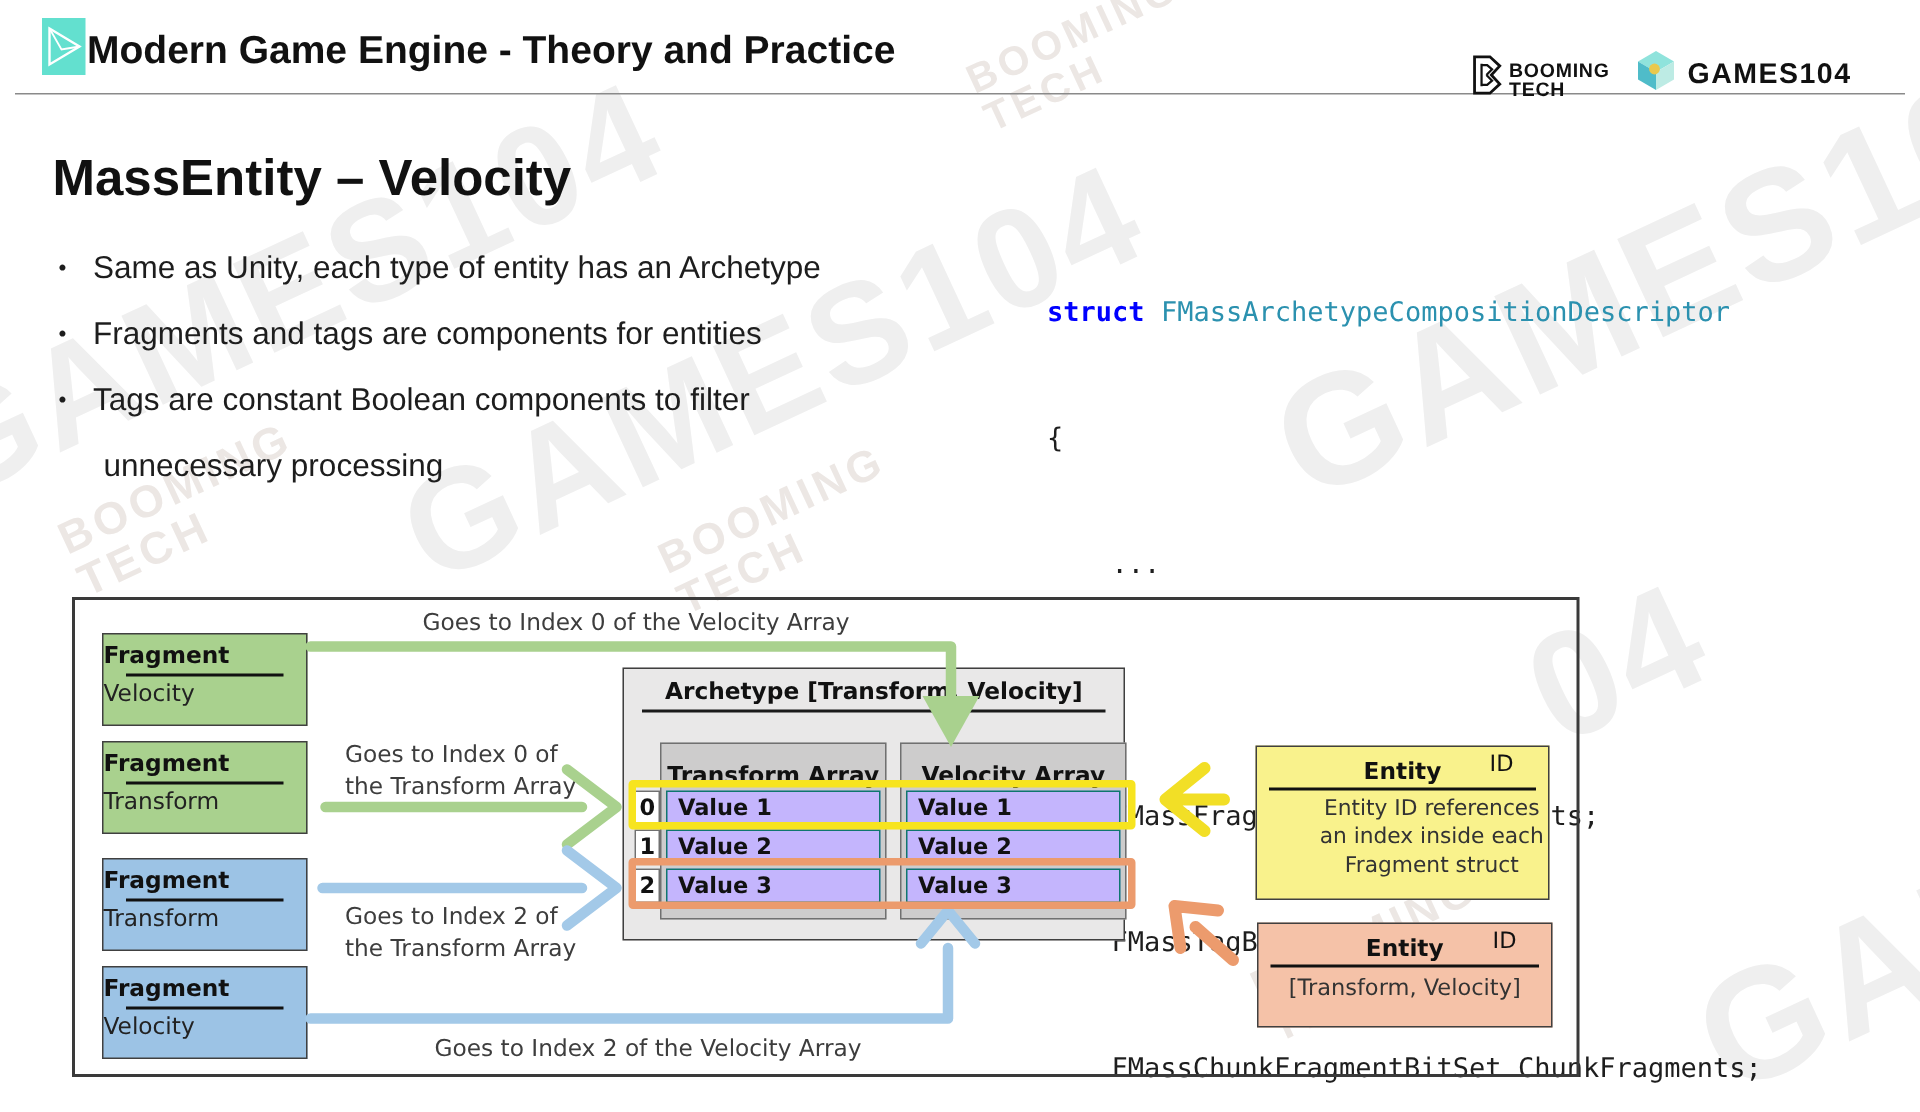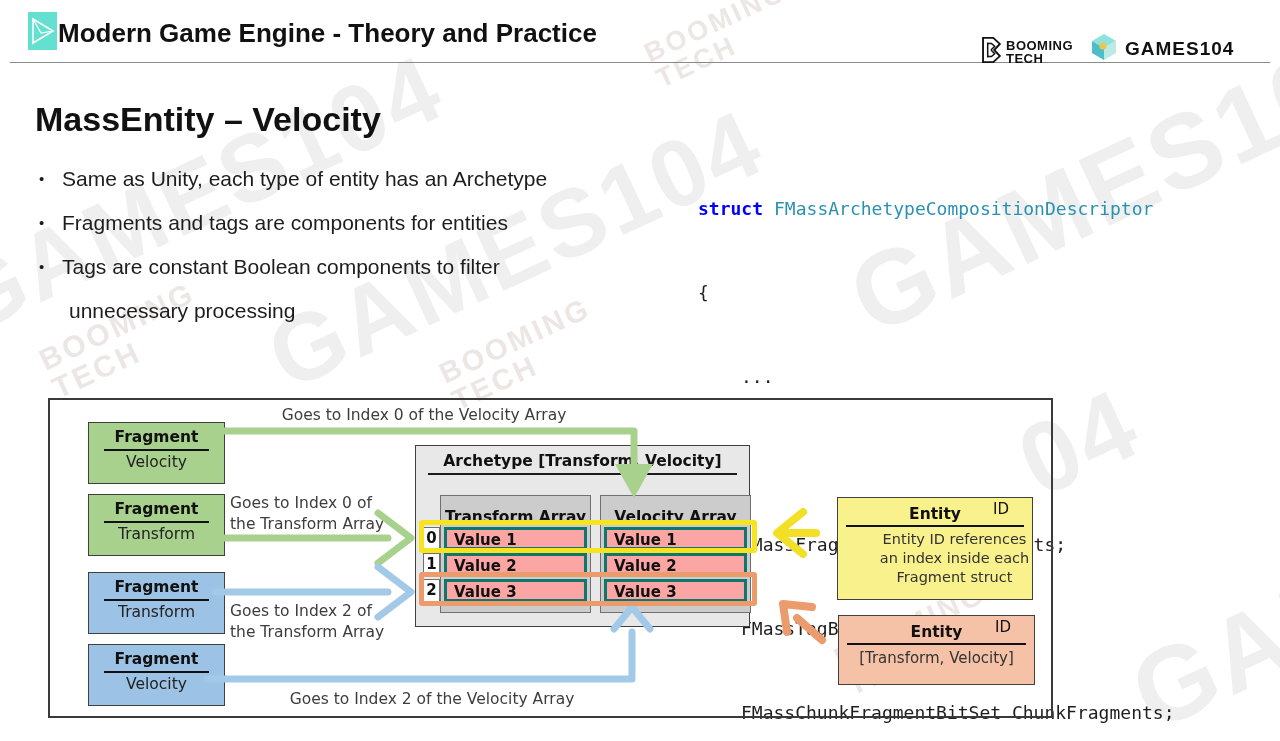--- a/index.html
+++ b/index.html
@@ -31,39 +31,39 @@
         font-size:18px;line-height:28px;color:#1e1e1e;z-index:1;white-space:pre;}
   .code .kw{color:#0000ff;font-weight:bold;margin-right:11px;}
   .code .tp{color:#2b91af;}
   .code .indent{padding-left:43px;}
   .code .blank{height:28px;}
   
   .diagram{position:absolute;left:48px;top:398px;width:1005px;height:320px;
            border:2px solid #3a3a3a;box-sizing:border-box;z-index:1;
            font-family:"DejaVu Sans",sans-serif;color:#3d3d3d;}
   .frag{position:absolute;left:18px;width:137px;height:62px;border:1.6px solid #404040;
-        box-sizing:border-box;text-align:center;margin-left:20px;}
+        box-sizing:border-box;}
   .frag.green{background:#a9d18e;}
   .frag.blue{background:#9cc3e5;}
   .frag .t{font-weight:bold;font-size:15.5px;color:#111;padding-top:5px;}
   .frag .ln{width:78%;margin:3px auto 2px auto;border-top:2px solid #111;}
   .frag .v{font-size:15.5px;color:#222;}
   .lbl{position:absolute;font-size:15.5px;color:#3d3d3d;line-height:21px;}
   .lbl.center{text-align:center;}
   
   .arch{position:absolute;left:365px;top:45px;width:335px;height:182px;background:#e9e8e8;
         border:1.7px solid #3f3f3f;box-sizing:border-box;}
   .arch-title{padding-top:6px;text-align:center;font-weight:bold;font-size:15.5px;color:#111;}
   .arch-title-ln{width:93%;margin:3px auto 0 auto;border-top:2px solid #1a1a1a;}
   .acol{position:absolute;top:49px;width:151px;height:118px;background:#cdcccc;
         border:1px solid #707070;box-sizing:border-box;}
   .acol.left{left:24px;}.acol.right{left:184px;}
   .acol-h{padding-top:12px;text-align:center;font-weight:bold;font-size:15.5px;color:#111;}
   .acol-ln{width:85%;margin:2px auto 0 auto;border-top:2px solid #1a1a1a;}
-  .cell{position:absolute;width:143px;height:23px;background:#fca5a5;border:3px solid #0f766e;
+  .cell{position:absolute;width:143px;height:23px;background:#c4b5fd;border:1px solid #0f766e;
         box-sizing:border-box;font-weight:bold;font-size:15px;color:#111;line-height:21px;padding-left:7px;}
   .cell.tcol{left:28px;}.cell.vcol{left:188px;}
   .idx{position:absolute;left:7px;width:17px;height:23px;background:#fff;border:1px solid #707070;
        box-sizing:border-box;font-weight:bold;font-size:15px;color:#111;text-align:center;line-height:21px;}
   .r0{top:81px;}.r1{top:107px;}.r2{top:133px;}
   .hl{position:absolute;box-sizing:border-box;border-radius:3px;z-index:4;}
   .hl.yellow{left:369px;top:120px;width:338px;height:33px;border:5px solid #f7e41f;}
   .hl.orange{left:369px;top:172px;width:338px;height:34px;border:5px solid #ec9b6d;}
   
   .entity{position:absolute;border:1.6px solid #404040;box-sizing:border-box;text-align:center;color:#222;}

